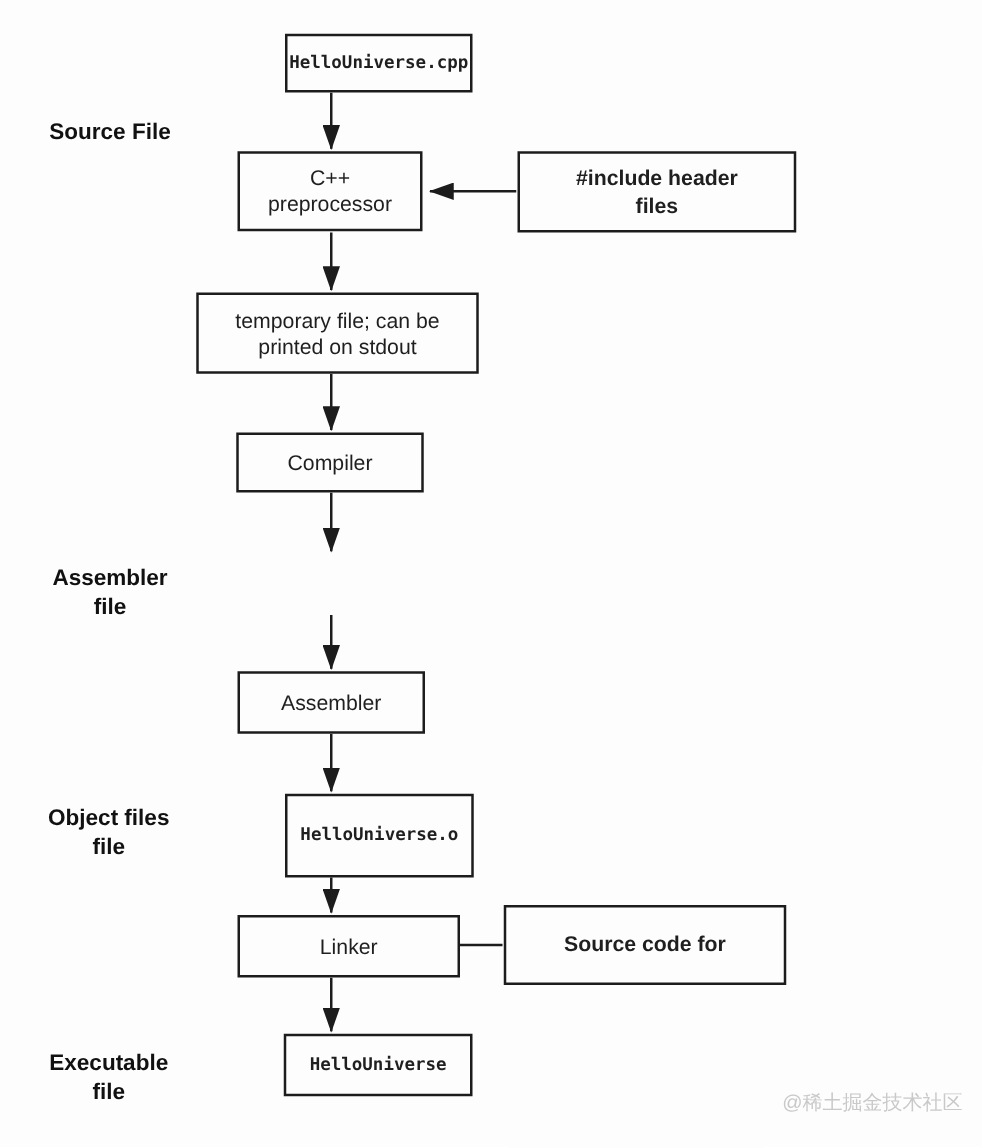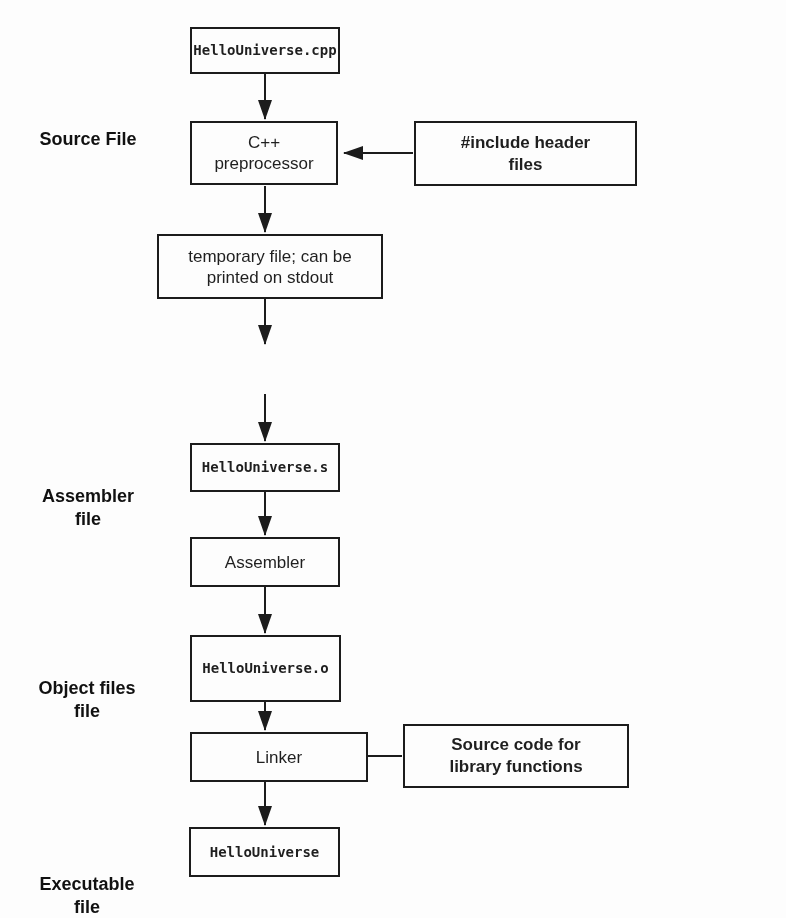--- a/index.html
+++ b/index.html
@@ -24,33 +24,33 @@
     align-items:center;justify-content:center;
     text-align:center;
     color:var(--text);
     font-size:17px;line-height:21px;
     background:var(--bg);
   }
   .box.mono{
     font-family:"DejaVu Sans Mono","Liberation Mono",monospace;
     font-weight:bold;
     font-size:14px;
+    margin-left:38px;
   }
   .box.callout{
     font-weight:bold;
     font-size:17px;line-height:22px;
   }
   .side-label{
     position:absolute;
     width:140px;
     text-align:center;
     font-weight:bold;
     font-size:18px;line-height:23px;
     color:#111;
-    margin-top:34px;
   }
   .watermark{
     position:absolute;
     left:600px;top:872px;width:170px;
     text-align:right;
     font-size:16px;
     color:var(--wm);
   }
   svg.arrows{
     position:absolute;left:0;top:0;
@@ -88,24 +88,24 @@
   <div class="box" style="left:190px;top:121px;width:148px;height:64px">
     <span>C++</span>
     <span>preprocessor</span>
   </div>
 
   <div class="box" style="left:157px;top:234px;width:226px;height:65px">
     <span>temporary file; can be</span>
     <span>printed on stdout</span>
   </div>
 
+  <div class="box" style="left:189px;top:346px;width:150px;height:48px">
+    <span>Compiler</span>
+  </div>
 
-  <div class="box mono" style="left:190px;top:443px;width:150px;height:49px">
-    <span>HelloUniverse.s</span>
-  </div>
 
   <div class="box" style="left:190px;top:537px;width:150px;height:50px">
     <span>Assembler</span>
   </div>
 
   <div class="box mono" style="left:190px;top:635px;width:151px;height:67px">
     <span>HelloUniverse.o</span>
   </div>
 
   <div class="box" style="left:190px;top:732px;width:178px;height:50px">
@@ -116,21 +116,20 @@
     <span>HelloUniverse</span>
   </div>
 
   <div class="box callout" style="left:414px;top:121px;width:223px;height:65px">
     <span>#include header</span>
     <span>files</span>
   </div>
 
   <div class="box callout" style="left:403px;top:724px;width:226px;height:64px">
     <span>Source code for</span>
-    <span>library functions</span>
   </div>
 
   <div class="side-label" style="left:18px;top:94px">
     <div>Source File</div>
   </div>
 
   <div class="side-label" style="left:18px;top:451px">
     <div>Assembler</div>
     <div>file</div>
   </div>
@@ -138,14 +137,15 @@
   <div class="side-label" style="left:17px;top:643px">
     <div>Object files</div>
     <div>file</div>
   </div>
 
   <div class="side-label" style="left:17px;top:839px">
     <div>Executable</div>
     <div>file</div>
   </div>
 
+  <div class="watermark">@稀土掘金技术社区</div>
 
 </div>
 
 </body></html>

